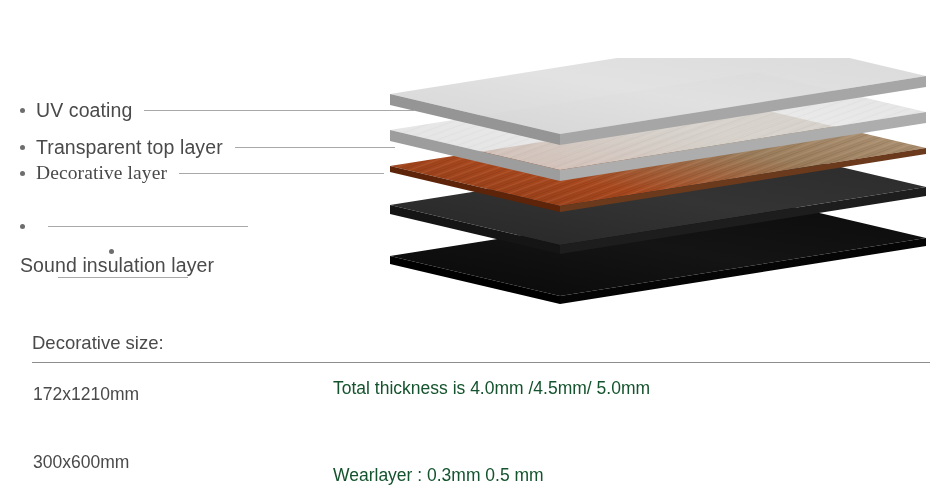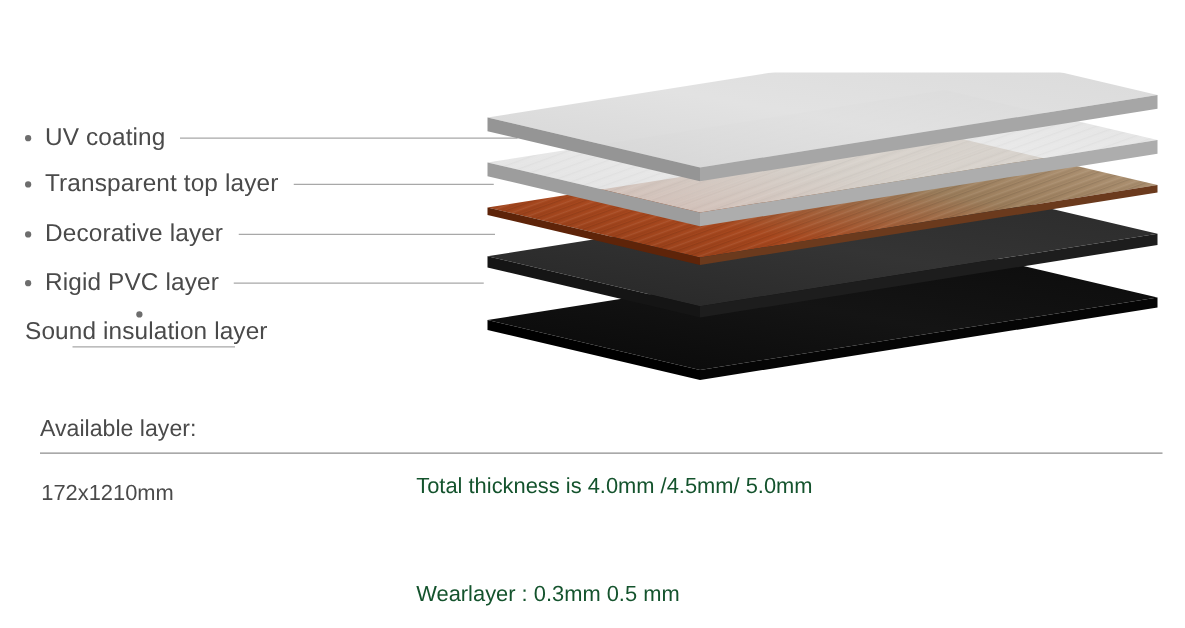--- a/index.html
+++ b/index.html
@@ -33,21 +33,21 @@
   .clabel{
     font-size:19.5px;color:#4a4a4a;letter-spacing:.1px;
   }
   .leader{
     height:1px;background:#a8a8a8;
     margin-left:12px;flex:none;
   }
 
   #c0{top:98px;}
   #c1{top:135px;}
-  #c2{top:175px;}
+  #c2{top:161px;font-family:Liberation Serif, serif;}
   #c3{top:214px;}
   #c4{top:249px;flex-direction:column;}
 
   
   #stack{position:absolute;left:380px;top:58px;width:568px;height:248px;}
   #stack svg{display:block;}
 
   
   #avail{
     position:absolute;left:32px;top:332px;
@@ -87,21 +87,20 @@
     <span class="clabel">Transparent top layer</span>
     <span class="leader" style="width: 160px;"></span>
   </div>
   <div class="callout" id="c2">
     <span class="bullet"></span>
     <span class="clabel">Decorative layer</span>
     <span class="leader" style="width: 205px;"></span>
   </div>
   <div class="callout" id="c3">
     <span class="bullet"></span>
-    <span class="clabel">Rigid PVC layer</span>
     <span class="leader" style="width: 200px;"></span>
   </div>
   <div class="callout" id="c4">
     <span class="bullet"></span>
     <span class="clabel">Sound insulation layer</span>
     <span class="leader" style="width: 130px;"></span>
   </div>
 
   <div id="stack">
     <svg width="568" height="248" viewBox="0 0 568 248" xmlns="http://www.w3.org/2000/svg">
@@ -180,21 +179,22 @@
       </g>
 
       <g>
         <polygon points="10,36 180,76 546,18 376,-22" fill="url(#gUv)" opacity=".93"></polygon>
         <polygon points="10,36 10,47 180,87 180,76" fill="#959595"></polygon>
         <polygon points="180,76 180,87 546,29 546,18" fill="#a6a6a6"></polygon>
       </g>
     </svg>
   </div>
 
-  <div id="avail">Available layer:</div>
+  <div id="avail">Decorative size:</div>
   <div id="rule"></div>
 
   <div class="sz" id="s0">172x1210mm</div>
+  <div class="sz" id="s2">300x600mm</div>
 
   <div class="sp" id="p0">Total thickness is 4.0mm /4.5mm/ 5.0mm</div>
   <div class="sp" id="p1">Wearlayer : 0.3mm 0.5 mm</div>
 
 </div>
 
 </body></html>

